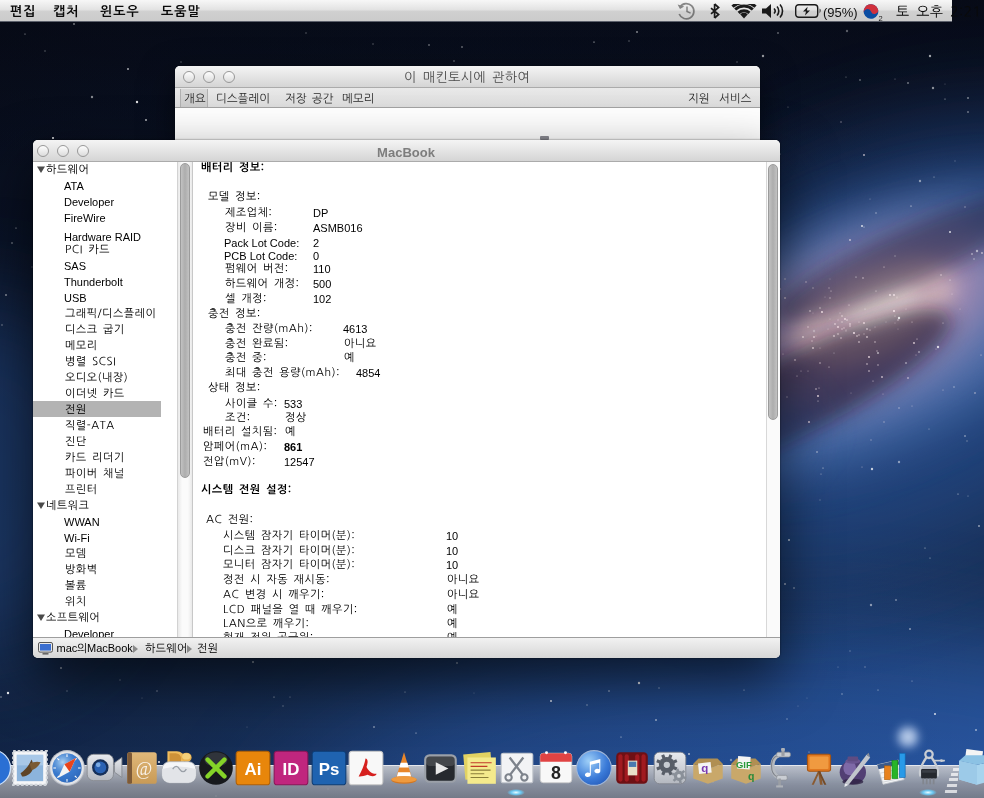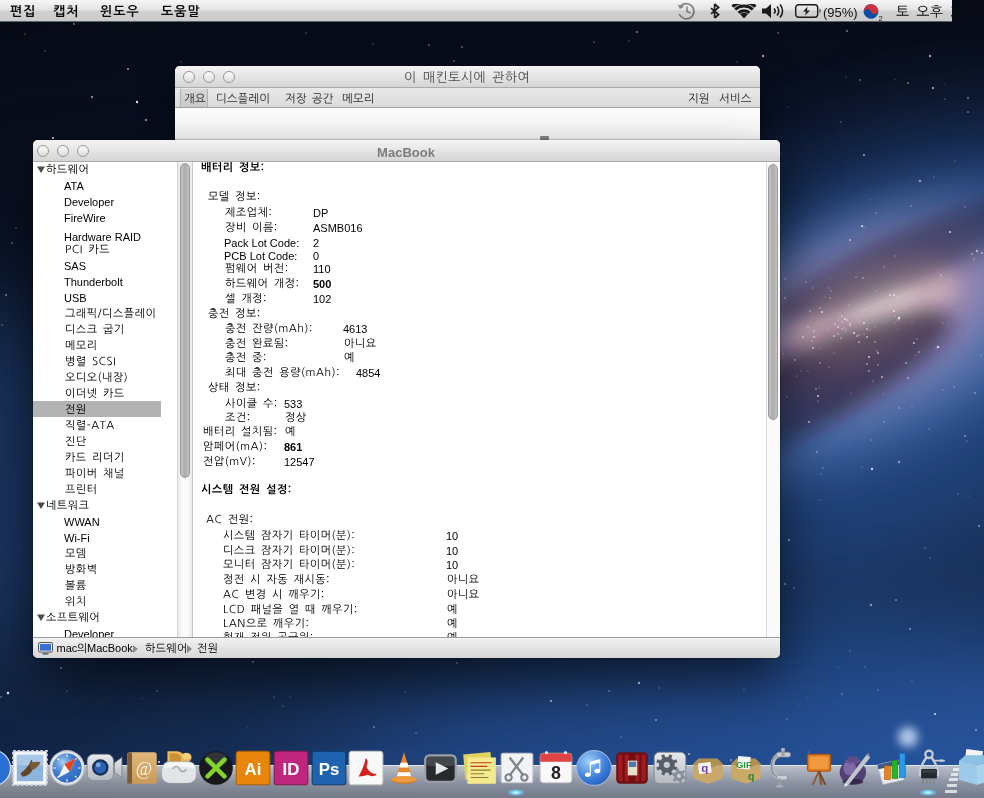--- a/index.html
+++ b/index.html
@@ -883,21 +883,21 @@
             <g fill="#000" transform="translate(1,9.09) scale(11.000)">
               <use href="#krd558" x="0.000"></use>
               <use href="#krb4dc" x="0.985"></use>
               <use href="#krc6e8" x="1.971"></use>
               <use href="#krc5b4" x="2.956"></use>
               <use href="#krac1c" x="4.437"></use>
               <use href="#krc815" x="5.423"></use>
               <use href="#kr003a" x="6.408"></use>
             </g>
           </svg>
-          <div class="t" style="left:119.0px;top:115.5px;font-size:11px;color:#000;font-weight:bold">500</div>
+          <div class="t" style="left:119.0px;top:115.5px;font-size:11px;color:#000;font-weight:normal">500</div>
           <svg class="k" style="left:30.0px;top:131.3px" width="44" height="12">
             <g fill="#000" transform="translate(1,9.09) scale(11.000)">
               <use href="#krc140" x="0.000"></use>
               <use href="#krac1c" x="1.481"></use>
               <use href="#krc815" x="2.466"></use>
               <use href="#kr003a" x="3.452"></use>
             </g>
           </svg>
           <div class="t" style="left:119.0px;top:130.5px;font-size:11px;color:#000;font-weight:normal">102</div>
           <svg class="k" style="left:13.0px;top:146.3px" width="55" height="12">

